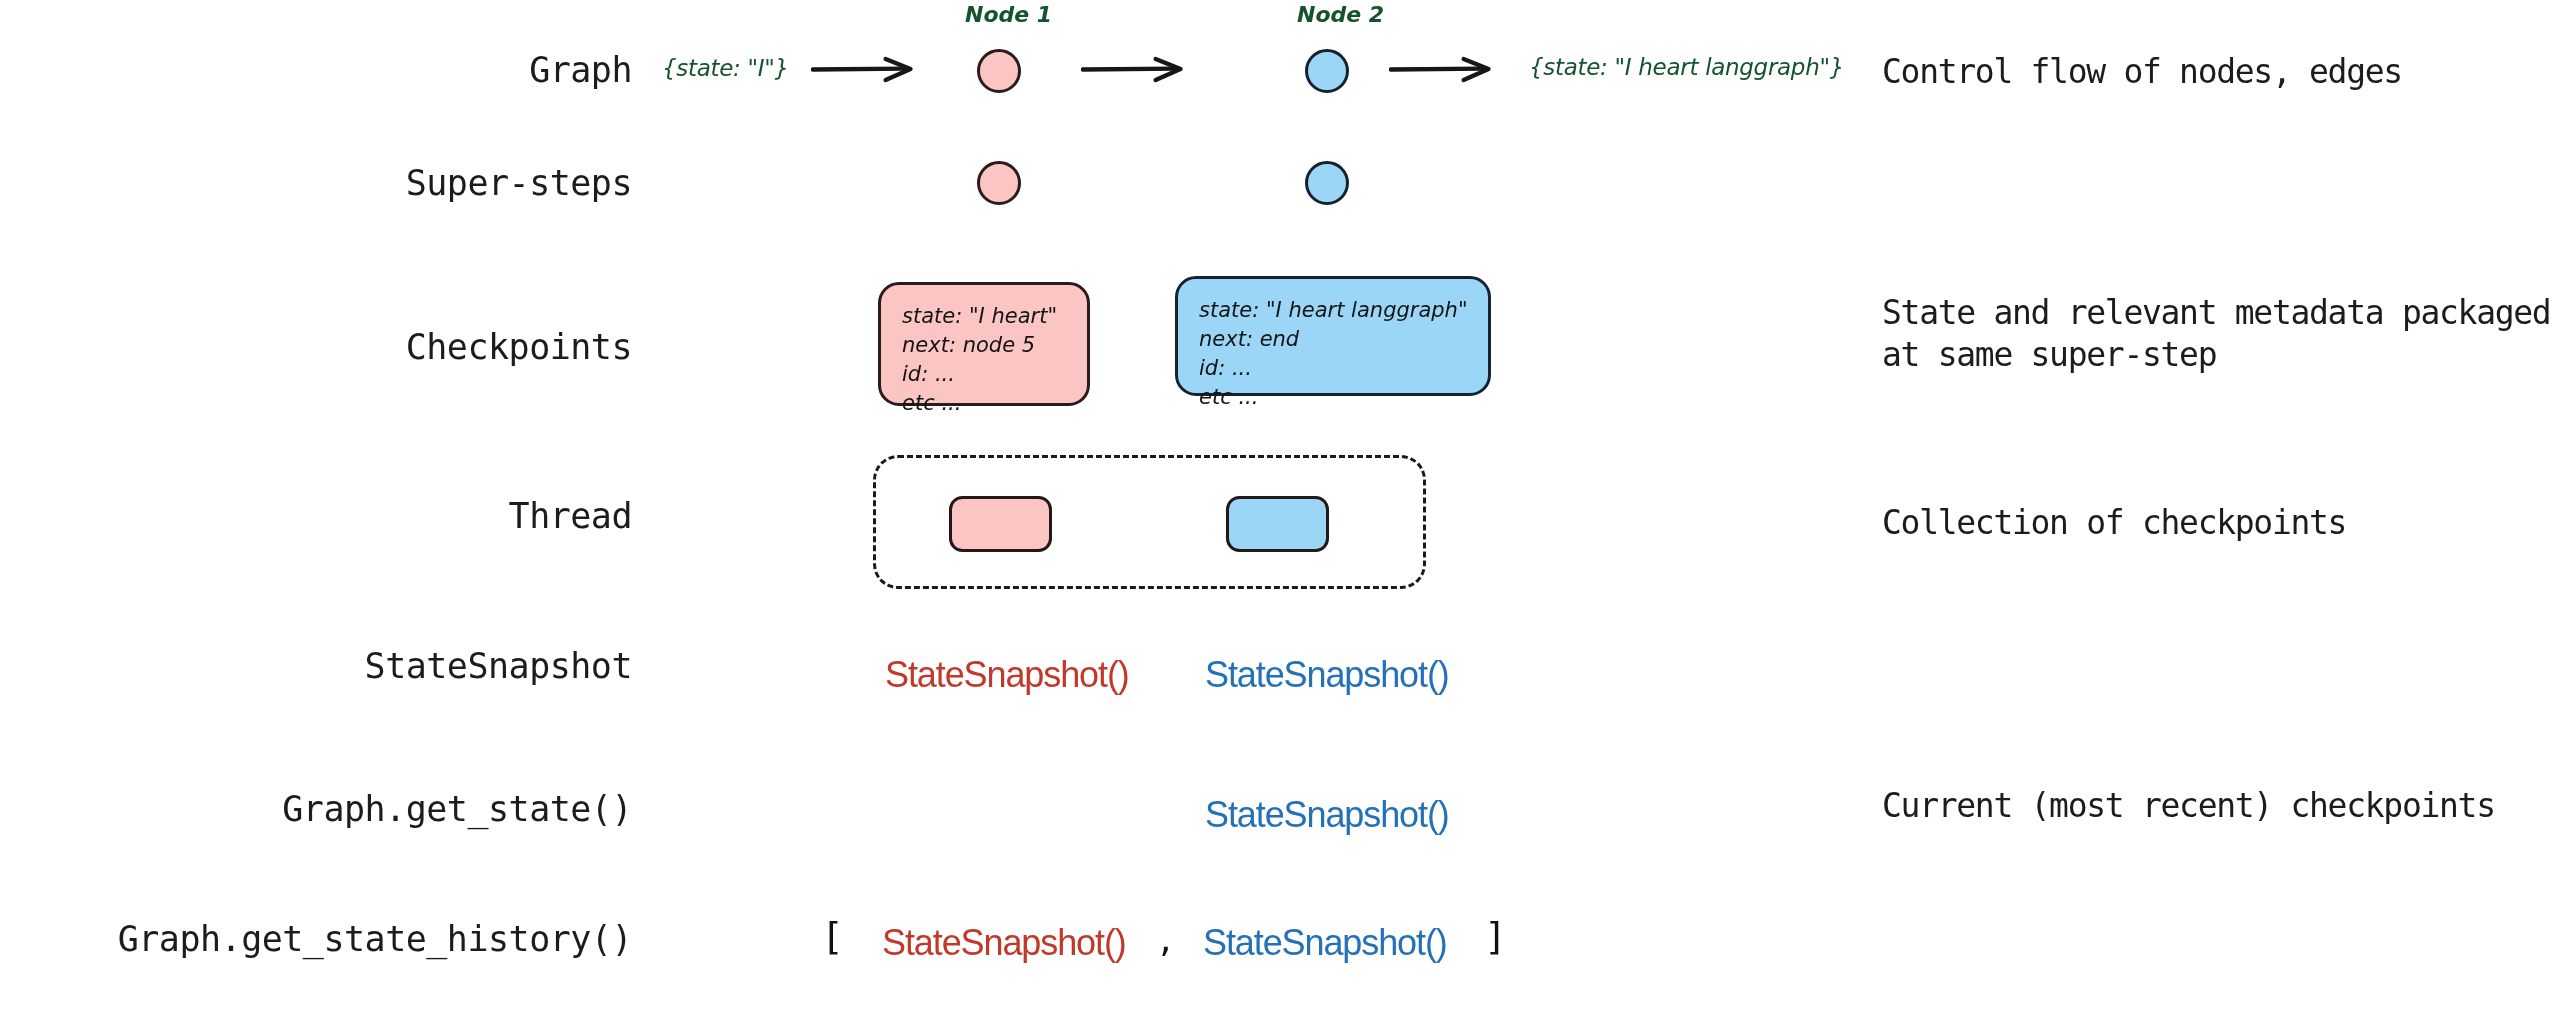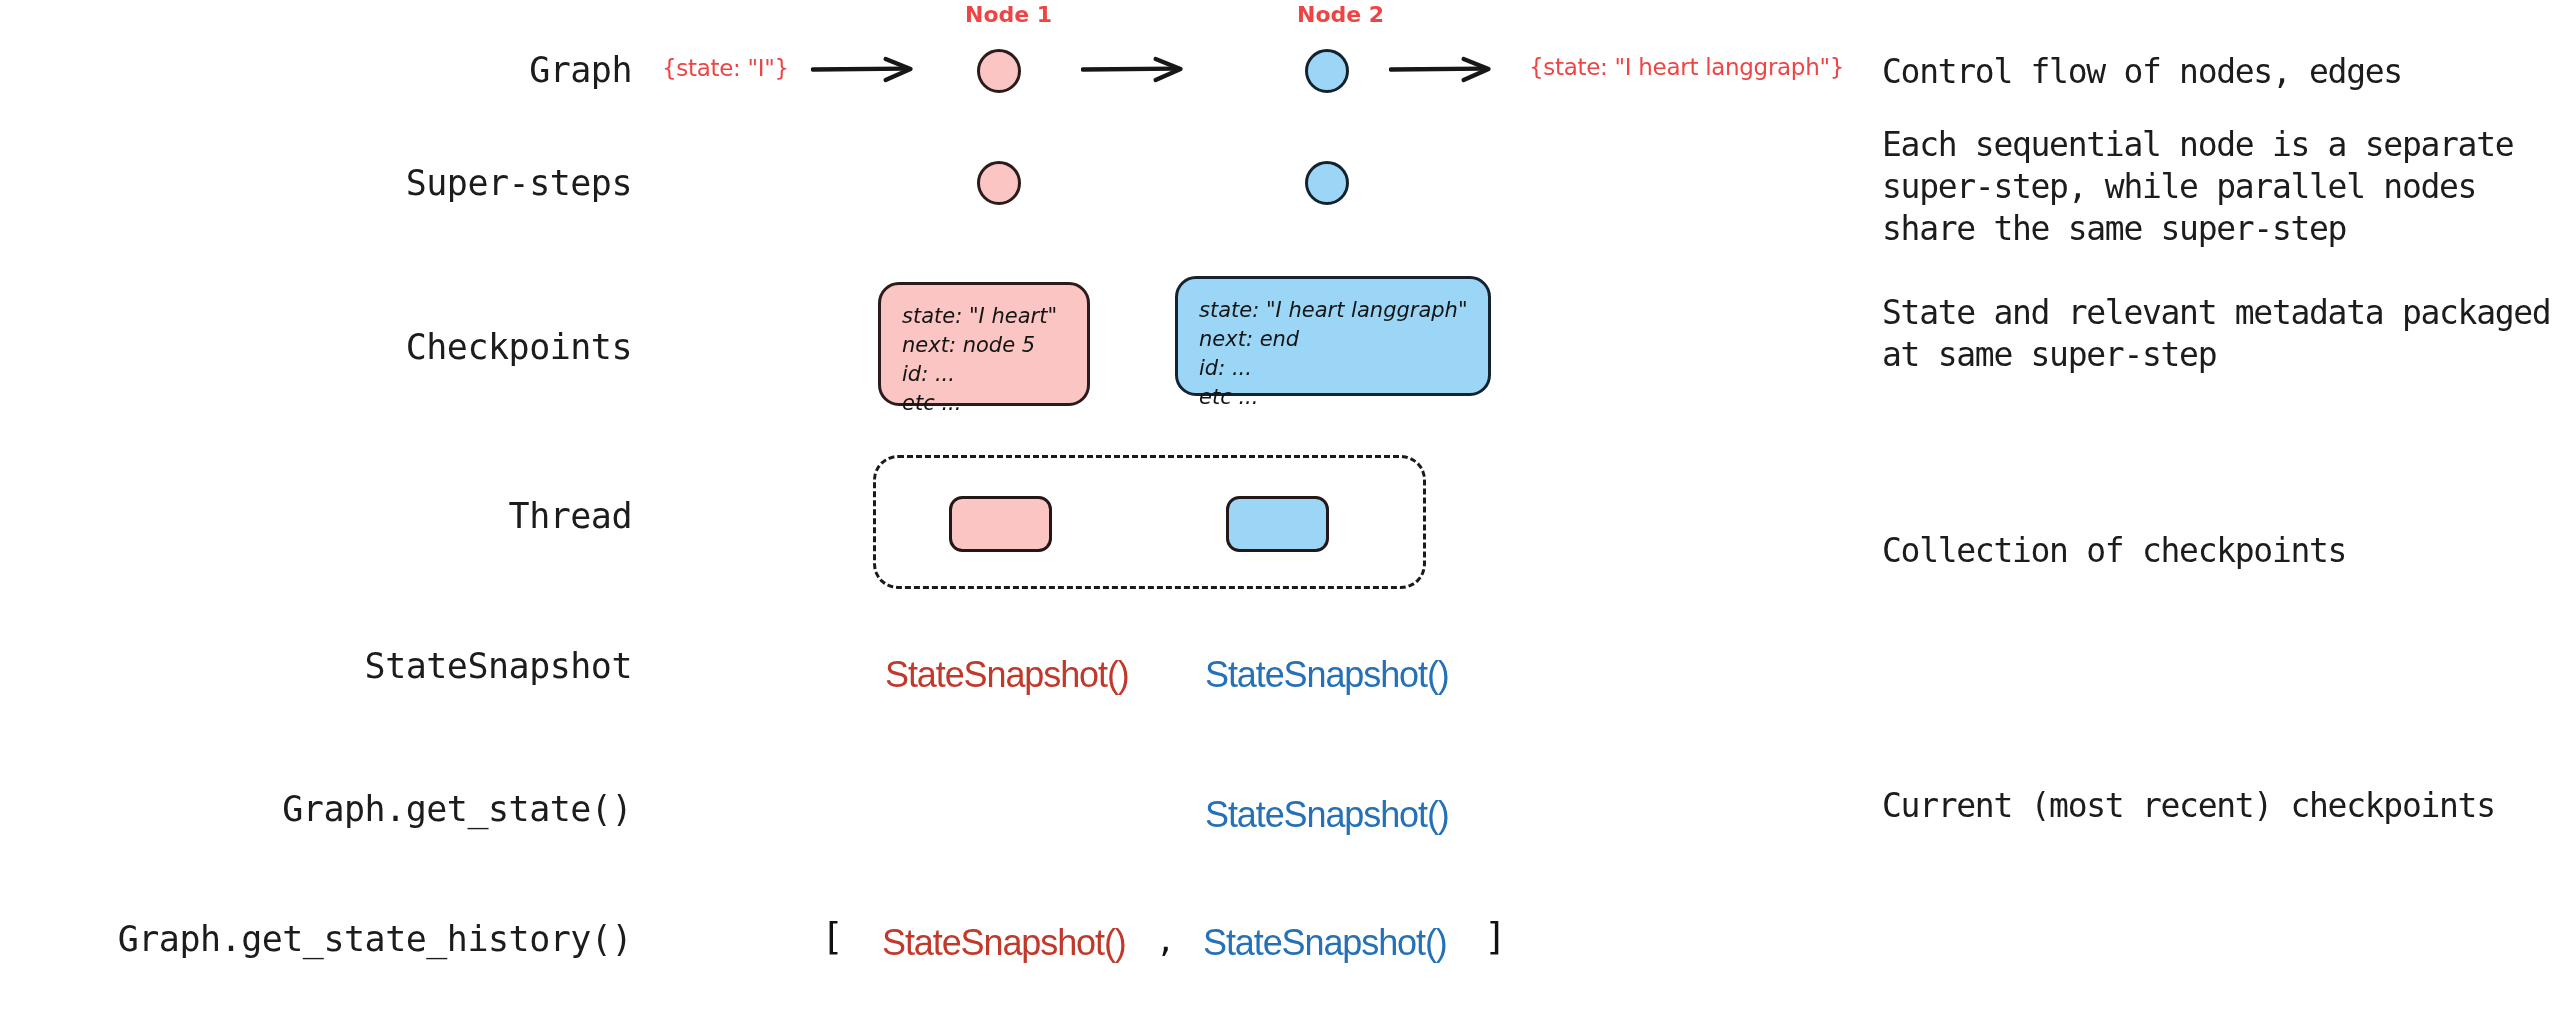--- a/index.html
+++ b/index.html
@@ -43,22 +43,23 @@
     color: #1c1c1c;
     letter-spacing: -1.3px;
   }
   .row-desc .dl { display: block; margin-left: 40px; }
 
   
   .hand {
     position: absolute;
     font-family: "DejaVu Sans", sans-serif;
     font-size: 23px;
-    color: #ef4444;
-    white-space: nowrap;
+    color: #14532d;
+    white-space: nowrap;
+    font-style: italic;
   }
   .hand.node-tag {
     font-size: 22px;
     font-weight: 600;
   }
   .hand.state-tag {
     font-size: 23px;
     letter-spacing: -0.3px;
   }
 
@@ -147,32 +148,27 @@
   <div class="row-label" style="top:327px;">Checkpoints</div>
   <div class="row-label" style="top:496px;">Thread</div>
   <div class="row-label" style="top:646px;">StateSnapshot</div>
   <div class="row-label" style="top:789px;">Graph.get_state()</div>
   <div class="row-label" style="top:919px;">Graph.get_state_history()</div>
 
   <div class="row-desc" style="top:51px;">
     <span class="dl">Control flow of nodes, edges</span>
   </div>
 
-  <div class="row-desc" style="top:124px;">
-    <span class="dl">Each sequential node is a separate</span>
-    <span class="dl">super-step, while parallel nodes</span>
-    <span class="dl">share the same super-step</span>
-  </div>
 
   <div class="row-desc" style="top:292px;">
     <span class="dl">State and relevant metadata packaged</span>
     <span class="dl">at same super-step</span>
   </div>
 
-  <div class="row-desc" style="top:530px;">
+  <div class="row-desc" style="top:502px;">
     <span class="dl">Collection of checkpoints</span>
   </div>
 
 
   <div class="row-desc" style="top:785px;">
     <span class="dl">Current (most recent) checkpoints</span>
   </div>
 
 
   <div class="hand node-tag" style="left:965px; top:1.9px;">Node 1</div>

